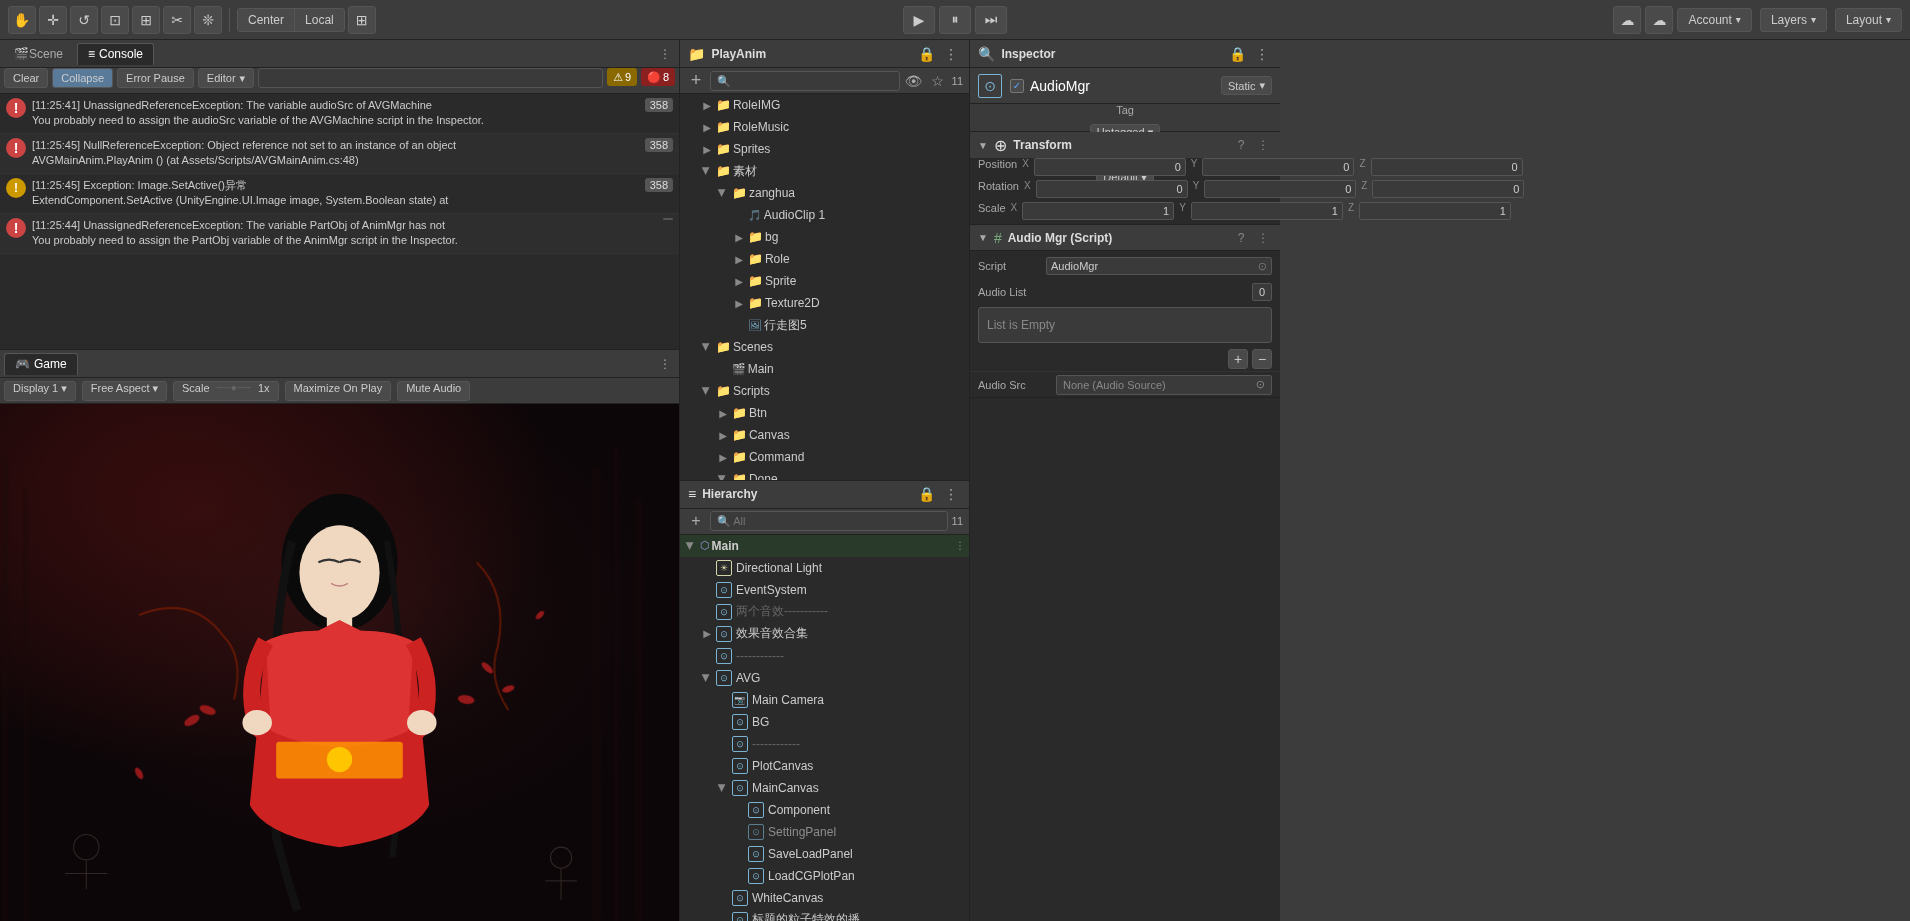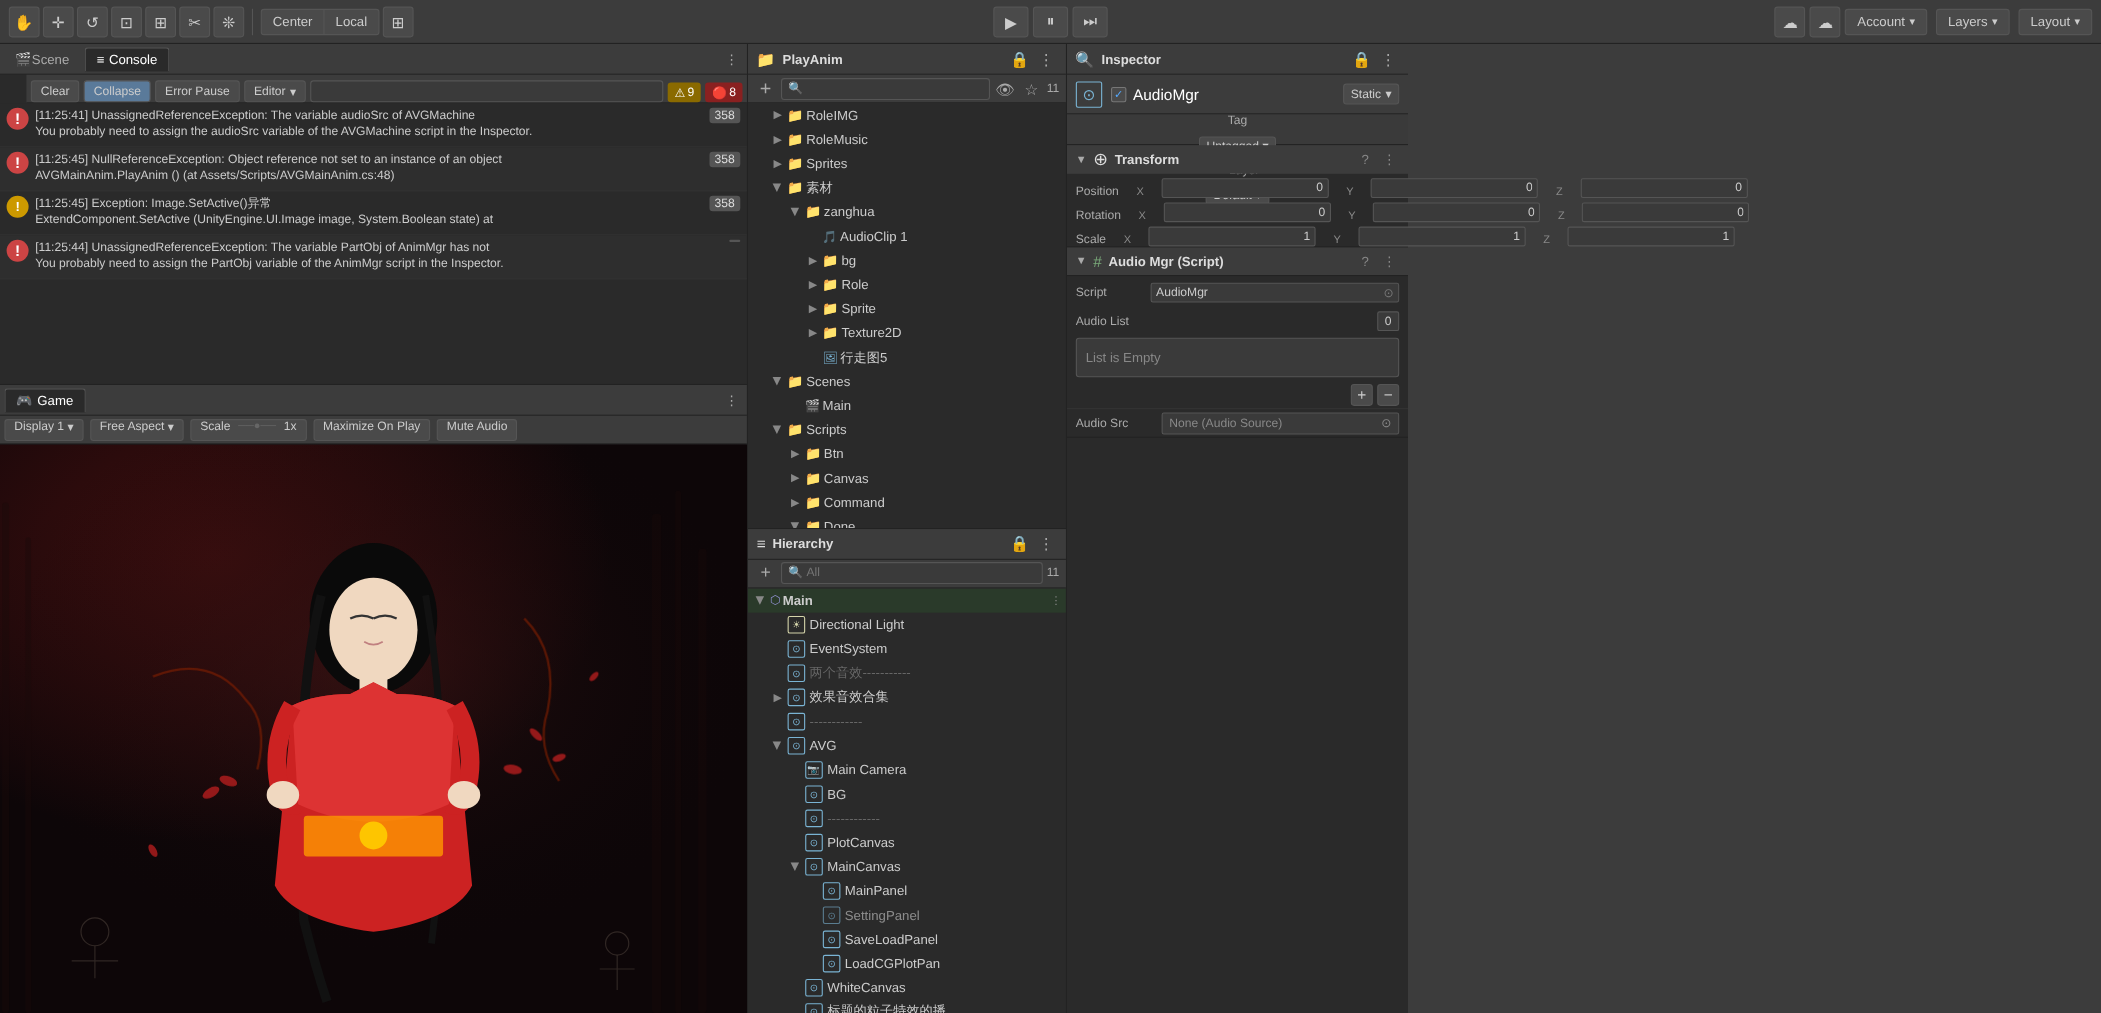--- a/index.html
+++ b/index.html
@@ -136,24 +136,23 @@
       cursor: pointer;
       color: #aaa;
       padding: 0 4px;
     }
 
     .console-toolbar {
       height: 26px;
       background: #3c3c3c;
       border-bottom: 1px solid #222;
       display: flex;
-      align-items: flex-end;
+      align-items: flex-start;
       padding: 0 4px;
       gap: 4px;
-      margin-left: 24px;
     }
     .console-btn {
       height: 20px;
       padding: 0 8px;
       background: #4a4a4a;
       border: 1px solid #555;
       border-radius: 3px;
       cursor: pointer;
       font-size: 11px;
       color: #ccc;
@@ -508,23 +507,23 @@
       width: 18px; height: 18px;
       color: #888;
       cursor: pointer;
       font-size: 12px;
       display: flex; align-items: center; justify-content: center;
     }
 
     .transform-row {
       height: 22px;
       display: flex;
-      align-items: flex-end;
+      align-items: flex-start;
       padding: 0 8px;
-      gap: 16px;
+      gap: 5px;
       font-size: 11px;
     }
     .transform-label { width: 70px; color: #aaa; }
     .transform-axis {
       width: 16px;
       color: #888;
       font-size: 10px;
     }
     .transform-val {
       flex: 1;
@@ -1152,21 +1151,21 @@
           <span class="tree-arrow expanded">▶</span>
           <div class="cube-icon">⊙</div>
           <span>MainCanvas</span>
         </div>
         <div class="tree-item">
           <span class="tree-indent"></span>
             <span class="tree-indent"></span>
             <span class="tree-indent"></span>
           <span class="tree-arrow" style="opacity:0">▶</span>
           <div class="cube-icon">⊙</div>
-          <span>MainPanel</span>
+          <span>Component</span>
         </div>
         <div class="tree-item dimmed">
           <span class="tree-indent"></span>
             <span class="tree-indent"></span>
             <span class="tree-indent"></span>
           <span class="tree-arrow" style="opacity:0">▶</span>
           <div class="cube-icon">⊙</div>
           <span>SettingPanel</span>
         </div>
         <div class="tree-item">

